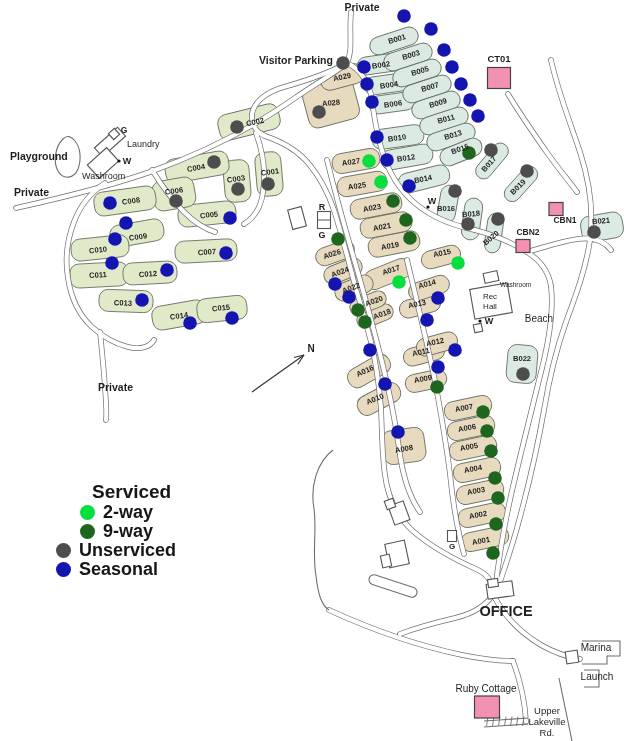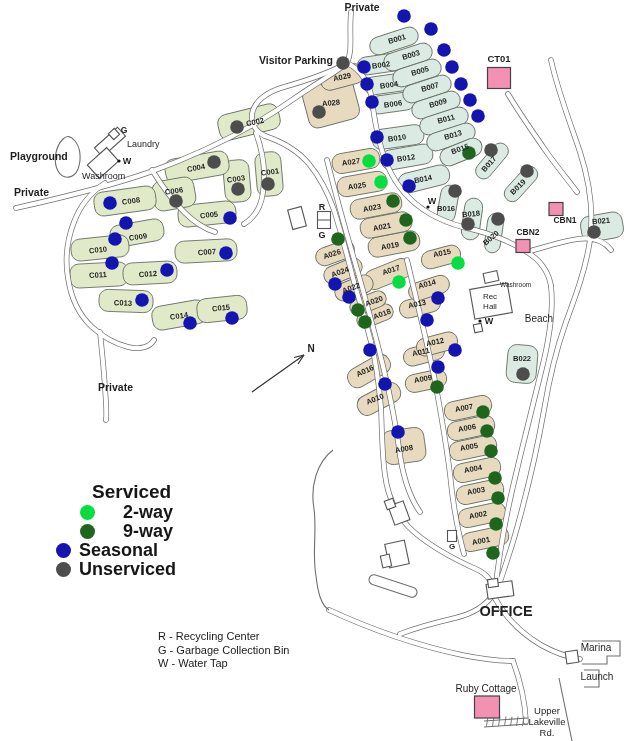--- a/index.html
+++ b/index.html
@@ -3,21 +3,21 @@
 <meta charset="utf-8">
 <style>
   html,body{margin:0;padding:0;background:#fff;}
   .stage{position:relative;width:640px;height:741px;background:#ffffff;overflow:hidden;
          font-family:"Liberation Sans",sans-serif;}
   .stage svg{position:absolute;left:0;top:0;}
   svg text{font-family:"Liberation Sans",sans-serif;fill:#1f1f1f;}
   .legend{position:absolute;left:56px;top:481px;color:#161616;}
   .lg-title{margin-left:36px;font-size:19px;font-weight:700;line-height:22px;}
   .lg-row{display:flex;align-items:center;height:19px;font-size:18px;font-weight:700;}
-  .lg-row.indent{margin-left:24px;gap:20px;}
+  .lg-row.indent{margin-left:24px;}
   .lg-dot{display:inline-block;width:15px;height:15px;border-radius:50%;margin-right:8px;flex:0 0 auto;}
   .notes{position:absolute;left:158px;top:630px;font-size:11px;line-height:13.5px;color:#1a1a1a;}
 </style>
 </head>
 <body>
 
 <div class="stage">
   <svg id="map" width="640" height="741" viewBox="0 0 640 741">
       <g>
         <rect x="461" y="529.5" width="48" height="19" rx="9" ry="9" fill="#e8dabf" stroke="#6b7265" stroke-width="0.9" transform="rotate(-12 485 539)"></rect>
@@ -353,27 +353,22 @@
     <div class="lg-title">Serviced</div>
     <div class="lg-row indent">
       <span class="lg-dot" style="background: rgb(6, 221, 62);"></span>
       <span>2-way</span>
     </div>
     <div class="lg-row indent">
       <span class="lg-dot" style="background: rgb(30, 101, 30);"></span>
       <span>9-way</span>
     </div>
     <div class="lg-row">
+      <span class="lg-dot" style="background: rgb(77, 77, 77);"></span>
+      <span>Unserviced</span>
+    </div>
+    <div class="lg-row">
       <span class="lg-dot" style="background: rgb(20, 20, 176);"></span>
       <span>Seasonal</span>
     </div>
-    <div class="lg-row">
-      <span class="lg-dot" style="background: rgb(77, 77, 77);"></span>
-      <span>Unserviced</span>
-    </div>
   </div>
 
-  <div class="notes">
-    <div>R - Recycling Center</div>
-    <div>G - Garbage Collection Bin</div>
-    <div>W - Water Tap</div>
-  </div>
 </div>
 
 </body></html>

